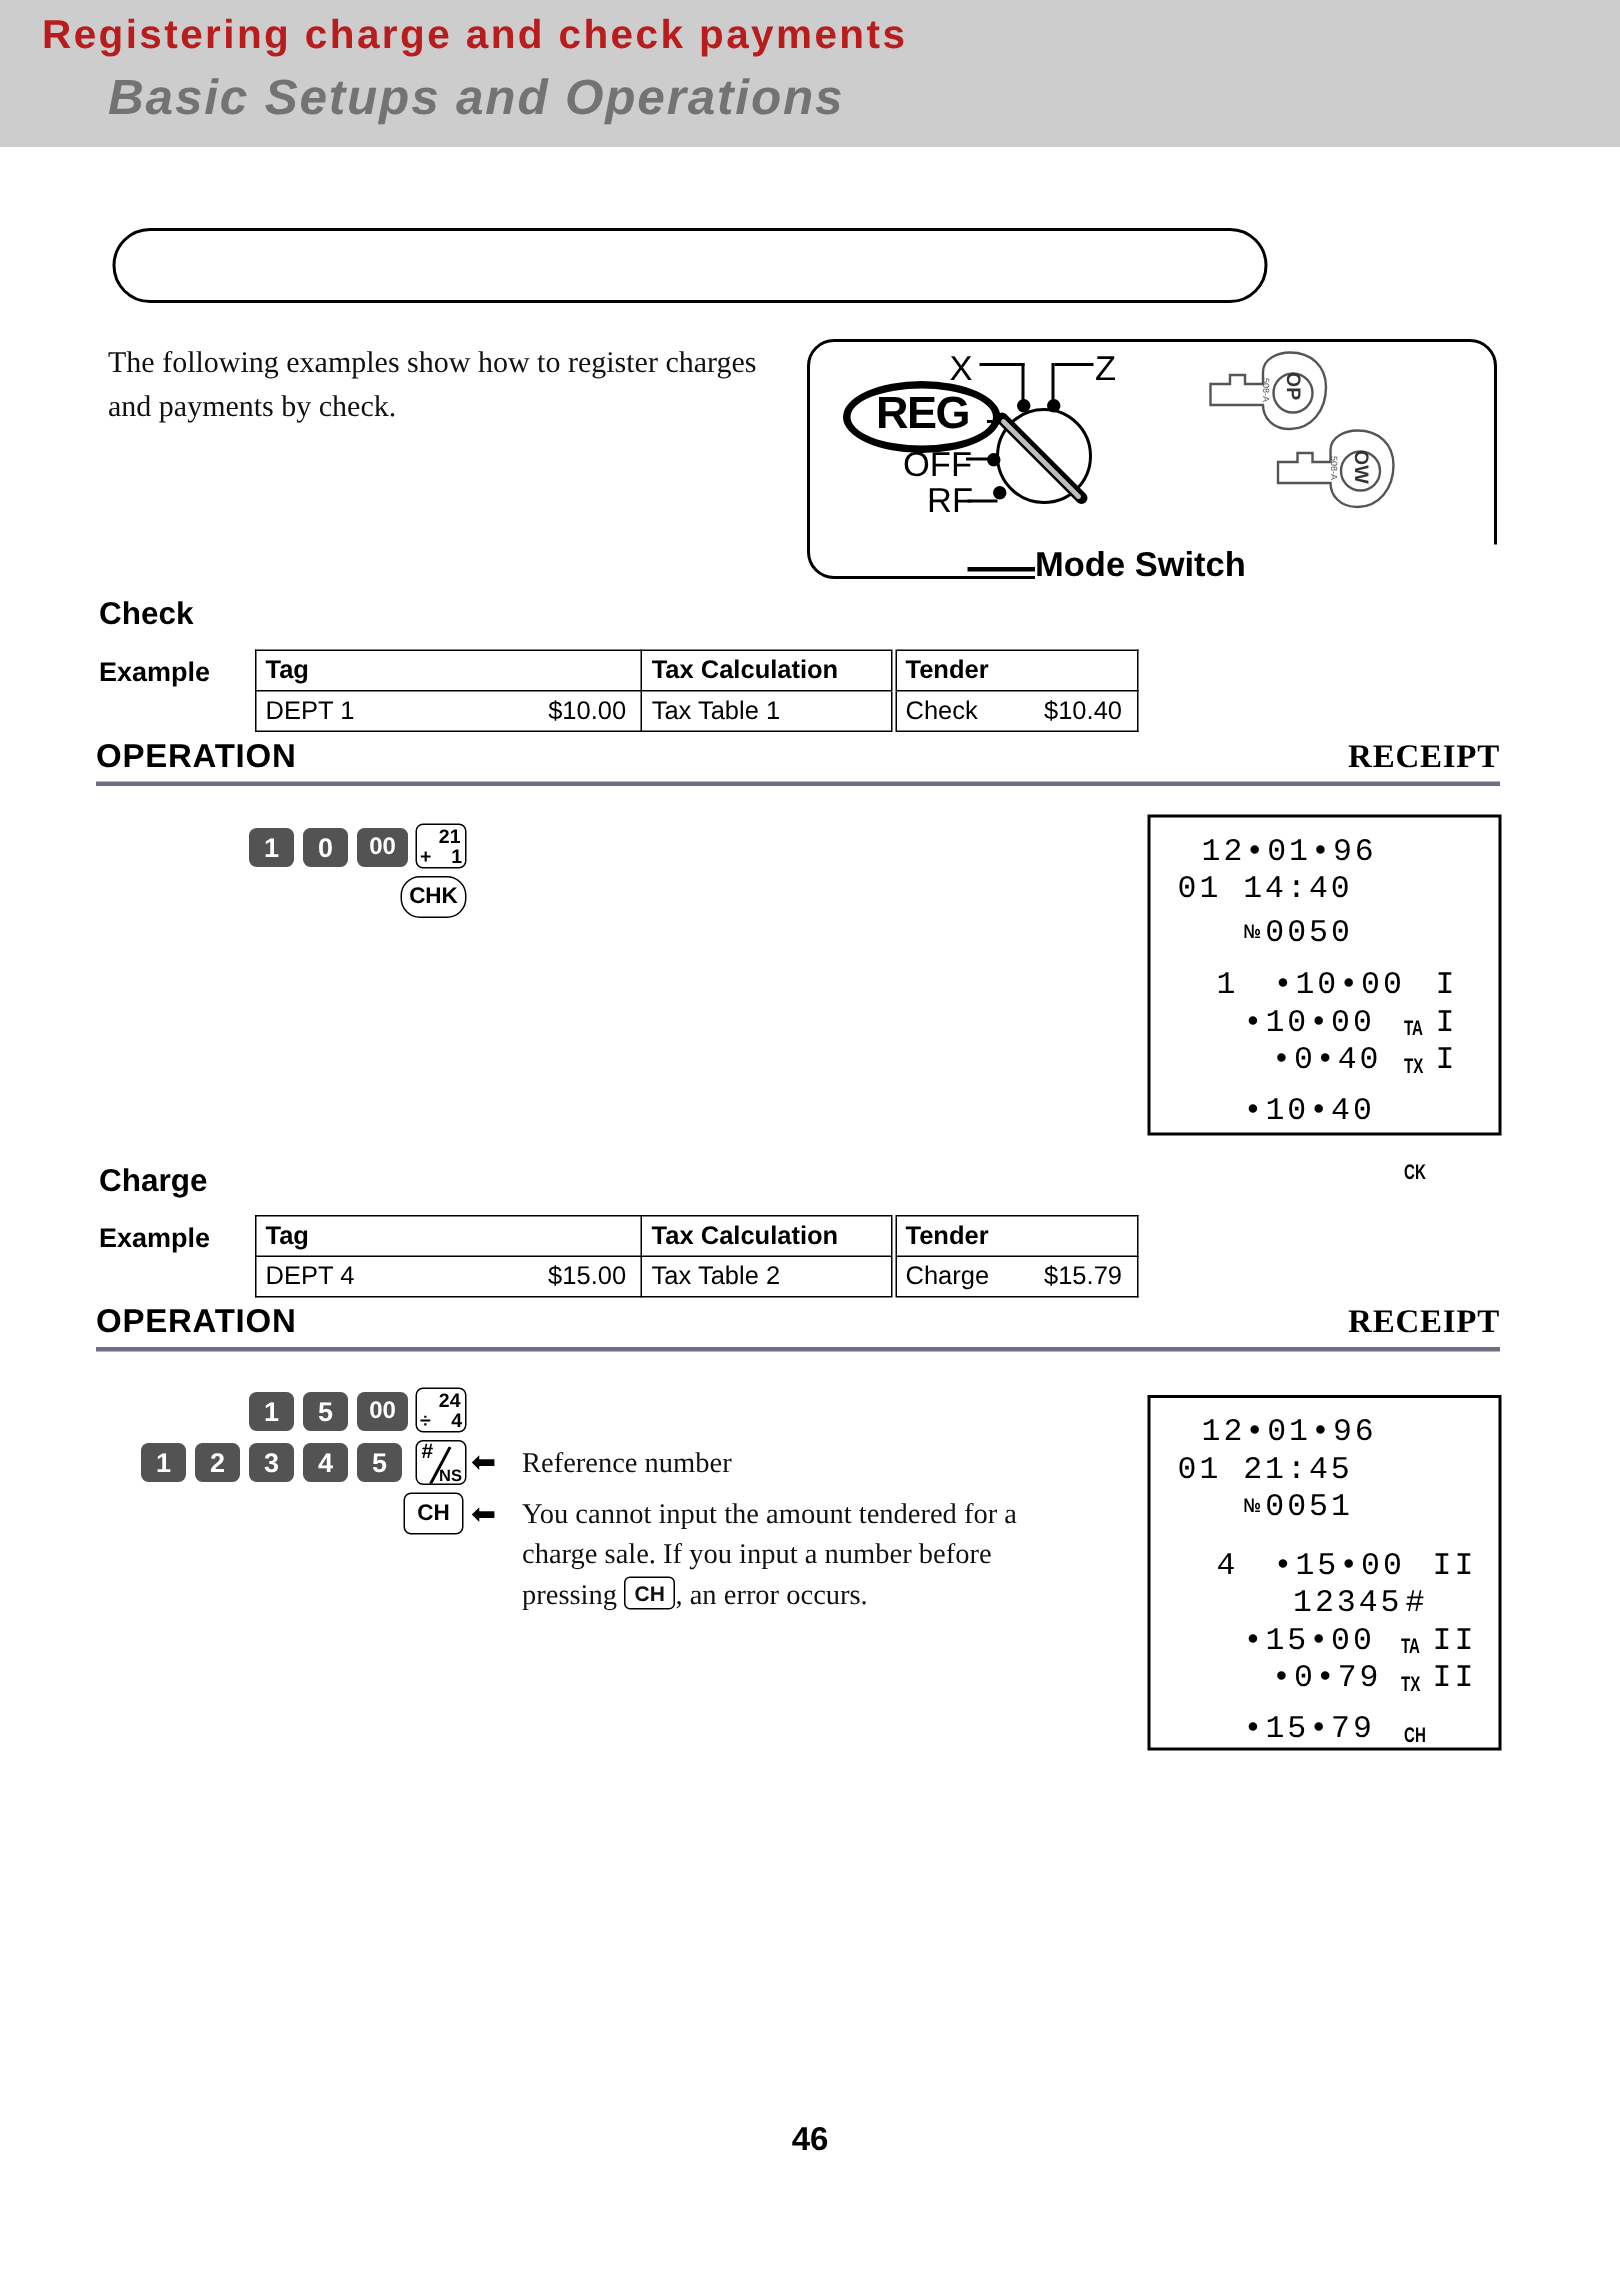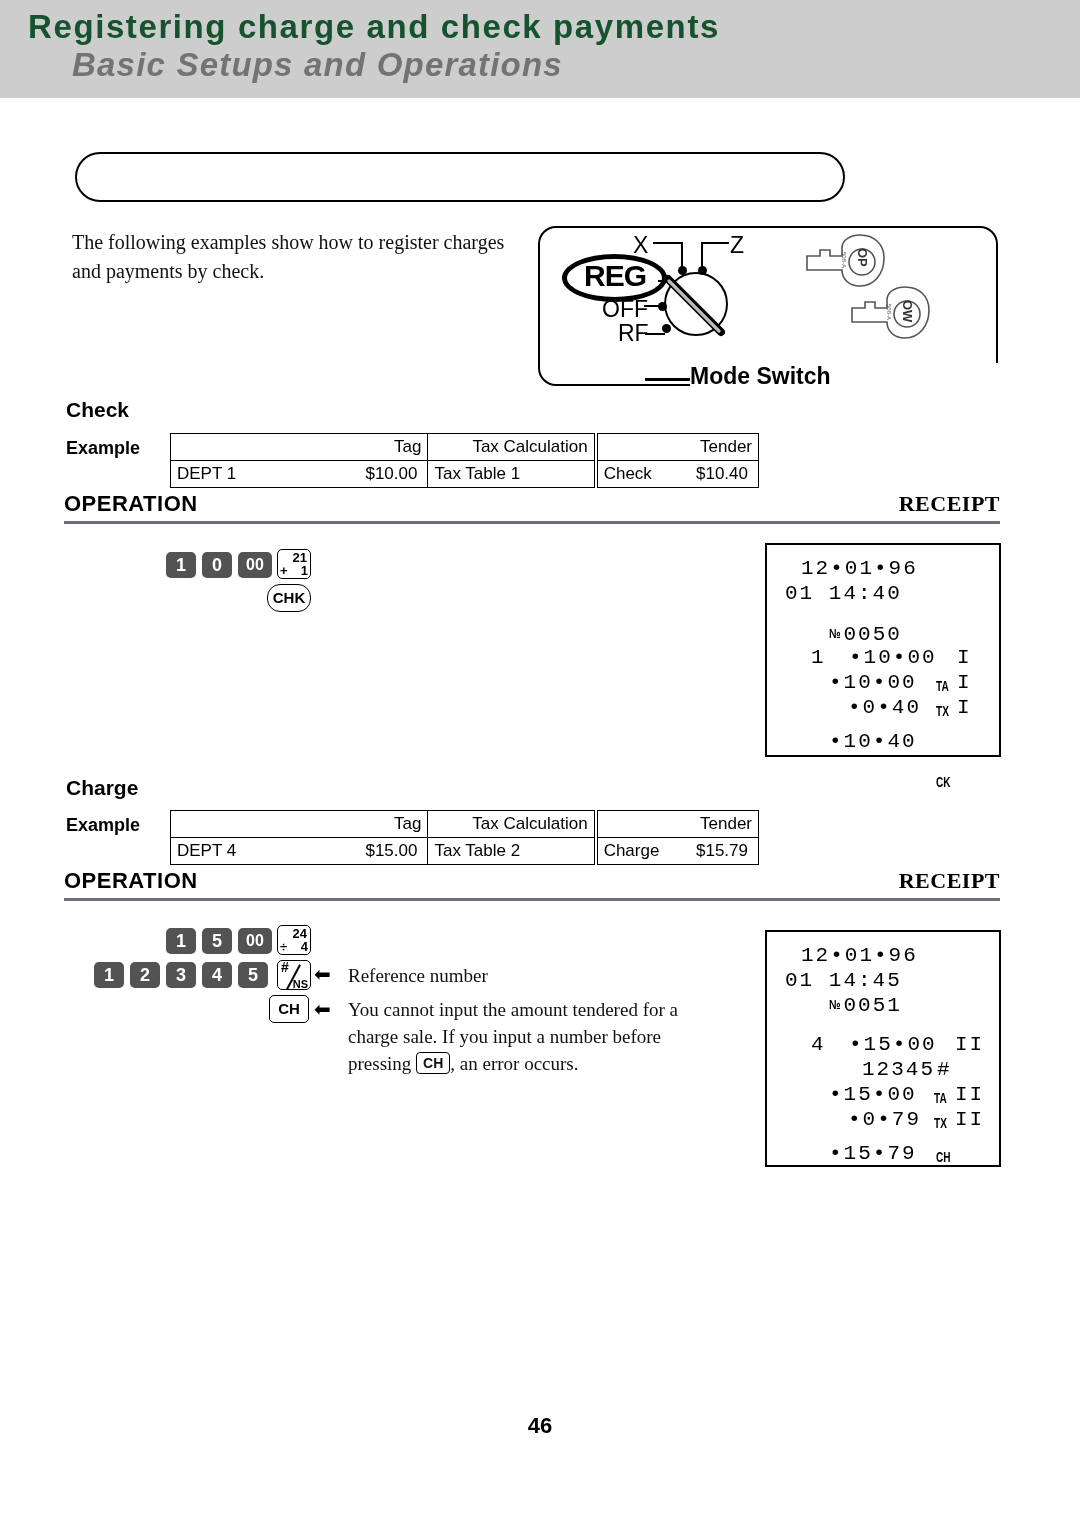--- a/index.html
+++ b/index.html
@@ -44,23 +44,23 @@
     border: 2px solid #000;
     border-radius: 25px;
     background: #fff;
   }
   .title-box-text {
     position: absolute;
     left: 28px;
     top: 8px;
     font-family: "Liberation Sans", sans-serif;
     font-weight: bold;
-    font-size: 33px;
+    font-size: 27px;
     letter-spacing: 1.6px;
-    color: #14532d;
+    color: #b91c1c;
     white-space: nowrap;
   }
 
   
   .intro {
     position: absolute;
     left: 72px;
     top: 228px;
     width: 450px;
     font-size: 20px;
@@ -210,22 +210,22 @@
   .ex-table.charge { left: 170px; top: 810px; }
   .ex-table td {
     border: 1.5px solid #000;
     padding: 3px 6px;
     height: 23px;
   }
   .ex-table th {
     border: 1.5px solid #000;
     padding: 3px 6px;
     height: 23px;
-    font-weight: normal;
-    text-align: right;
+    font-weight: bold;
+    text-align: left;
   }
   .ex-table .col-tender { border-left: 4px double #000; }
   .cell-split { display: flex; justify-content: space-between; }
   .cell-split span:last-child { padding-right: 4px; }
 
   
   .opr-head { position: absolute; }
   .opr-head .lbl-left {
     position: absolute;
     left: 0; top: 0;
@@ -516,21 +516,21 @@
       <span>+</span>
       <span>1</span>
     </span>
   </div>
   <div class="key-light" style="left:267px; top:584px; width:44px;border-radius:13px;">CHK</div>
 </div>
 
 <div class="receipt receipt-1">
   <div class="r-line" style="left:34px; top:12px;">12•01•96</div>
   <div class="r-line" style="left:18px; top:37px;">01 14:40</div>
-  <div class="r-line" style="left:62px; top:78px;"><span class="r-no">№</span><span>0050</span></div>
+  <div class="r-line" style="left:62px; top:66px;"><span class="r-no">№</span><span>0050</span></div>
 
   <div class="r-line" style="left:44px; top:101px;">1</div>
   <div class="r-line" style="left:82px; top:101px;">•10•00</div>
   <div class="r-line" style="left:190px; top:101px;">I</div>
 
   <div class="r-line" style="left:62px; top:126px;">•10•00</div>
   <div class="r-line" style="left:169px; top:129px;"><span class="r-sfx">TA</span></div>
   <div class="r-line" style="left:190px; top:126px;">I</div>
 
   <div class="r-line" style="left:81px; top:151px;">•0•40</div>
@@ -605,21 +605,21 @@
 <div class="anno" style="left:348px; top:962px; width:340px;">Reference number</div>
 
 <div class="arrow" style="left:314px; top:997px;">⬅</div>
 <div class="anno" style="left:348px; top:996px; width:345px;">
   <span>You cannot input the amount tendered for a charge sale.  If you input a number before pressing</span>
   <span class="inline-key">CH</span><span>, an error occurs.</span>
 </div>
 
 <div class="receipt receipt-2">
   <div class="r-line" style="left:34px; top:12px;">12•01•96</div>
-  <div class="r-line" style="left:18px; top:37px;">01 14:45</div>
+  <div class="r-line" style="left:18px; top:37px;">01 21:45</div>
   <div class="r-line" style="left:62px; top:62px;"><span class="r-no">№</span><span>0051</span></div>
 
   <div class="r-line" style="left:44px; top:101px;">4</div>
   <div class="r-line" style="left:82px; top:101px;">•15•00</div>
   <div class="r-line" style="left:188px; top:101px;">II</div>
 
   <div class="r-line" style="left:95px; top:126px;">12345</div>
   <div class="r-line" style="left:170px; top:126px;">#</div>
 
   <div class="r-line" style="left:62px; top:151px;">•15•00</div>

